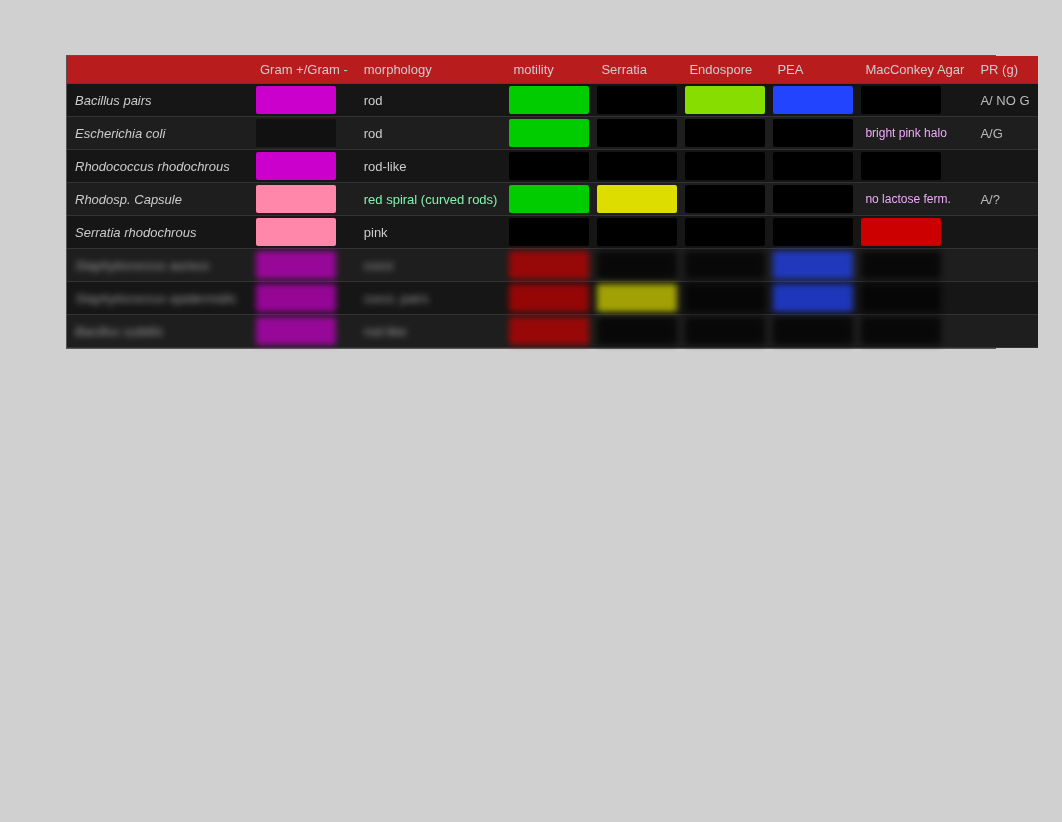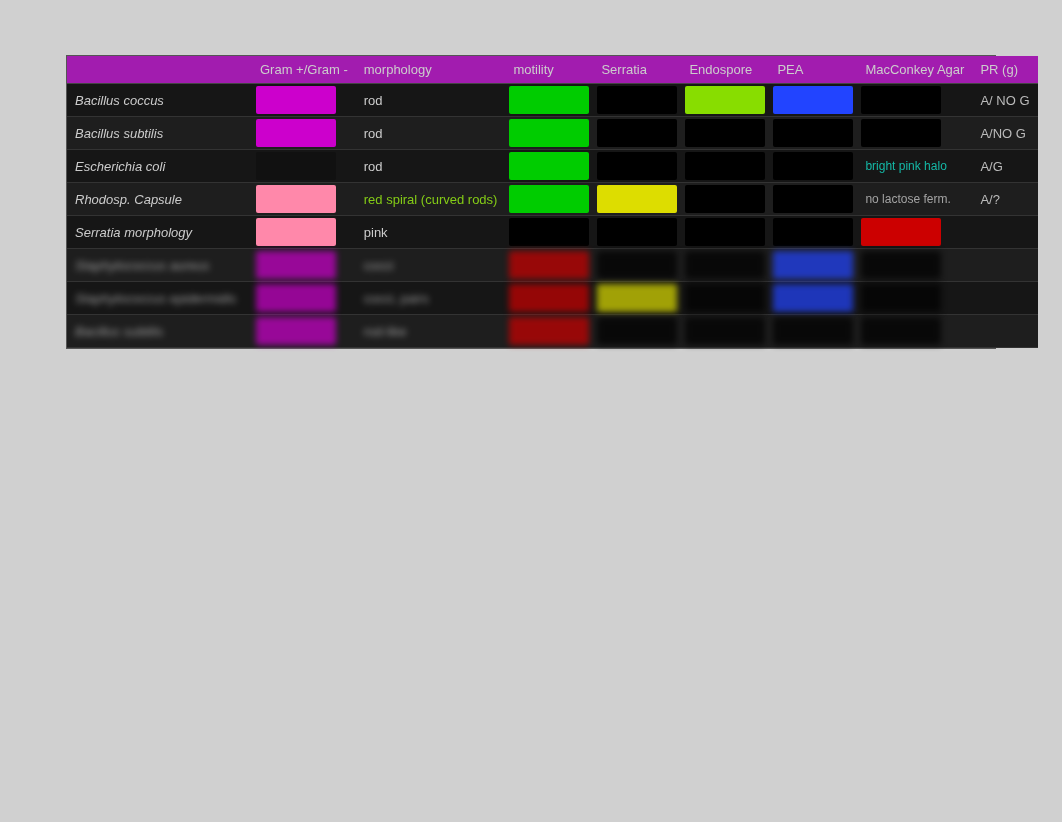--- a/index.html
+++ b/index.html
@@ -18,21 +18,21 @@
       background: #1a1a1a;
       border: 1px solid #555;
       width: 930px;
     }
     table {
       width: 100%;
       border-collapse: collapse;
       font-size: 13px;
     }
     thead tr {
-      background: #a21caf;
+      background: #b91c1c;
     }
     thead th {
       color: #ccc;
       font-weight: normal;
       padding: 6px 8px;
       text-align: left;
       border-bottom: 1px solid #444;
       white-space: nowrap;
     }
     tbody tr {
@@ -89,21 +89,21 @@
         <th>motility</th>
         <th>Serratia</th>
         <th>Endospore</th>
         <th>PEA</th>
         <th>MacConkey Agar</th>
         <th>PR  (g)</th>
       </tr>
     </thead>
     <tbody id="table-body">
     <tr>
-          <td class="species">Bacillus coccus</td>
+          <td class="species">Bacillus pairs</td>
           <td class="color-td gram-col">
             <div class="color-cell" style="background-color: rgb(204, 0, 204);"></div>
           </td>
           <td style="color: rgb(204, 204, 204);">rod</td>
           <td class="color-td">
             <div class="color-cell" style="background-color: rgb(0, 204, 0);"></div>
           </td>
           <td class="color-td">
             <div class="color-cell" style="background-color: rgb(0, 0, 0);"></div>
           </td>
@@ -112,86 +112,86 @@
           </td>
           <td class="color-td">
             <div class="color-cell" style="background-color: rgb(34, 68, 255);"></div>
           </td>
           <td class="color-td">
             <div class="color-cell" style="background-color: rgb(0, 0, 0);"></div>
           </td>
           <td class="pr-col">A/ NO G</td>
         </tr>
         <tr>
-          <td class="species">Bacillus subtilis</td>
-          <td class="color-td gram-col">
-            <div class="color-cell" style="background-color: rgb(204, 0, 204);"></div>
+          <td class="species">Escherichia coli</td>
+          <td class="color-td gram-col">
+            <div class="color-cell" style="background-color: rgb(17, 17, 17);"></div>
           </td>
           <td style="color: rgb(204, 204, 204);">rod</td>
           <td class="color-td">
             <div class="color-cell" style="background-color: rgb(0, 204, 0);"></div>
           </td>
           <td class="color-td">
             <div class="color-cell" style="background-color: rgb(0, 0, 0);"></div>
           </td>
           <td class="color-td">
             <div class="color-cell" style="background-color: rgb(0, 0, 0);"></div>
           </td>
           <td class="color-td">
             <div class="color-cell" style="background-color: rgb(0, 0, 0);"></div>
           </td>
-          <td class="color-td">
-            <div class="color-cell" style="background-color: rgb(0, 0, 0);"></div>
-          </td>
-          <td class="pr-col">A/NO G</td>
-        </tr>
-        <tr>
-          <td class="species">Escherichia coli</td>
-          <td class="color-td gram-col">
-            <div class="color-cell" style="background-color: rgb(17, 17, 17);"></div>
-          </td>
-          <td style="color: rgb(204, 204, 204);">rod</td>
+          <td style="color: #f0abfc; font-size: 12px;">bright pink halo</td>
+          <td class="pr-col">A/G</td>
+        </tr>
+        <tr>
+          <td class="species">Rhodococcus rhodochrous</td>
+          <td class="color-td gram-col">
+            <div class="color-cell" style="background-color: rgb(204, 0, 204);"></div>
+          </td>
+          <td style="color: rgb(204, 204, 204);">rod-like</td>
+          <td class="color-td">
+            <div class="color-cell" style="background-color: rgb(0, 0, 0);"></div>
+          </td>
+          <td class="color-td">
+            <div class="color-cell" style="background-color: rgb(0, 0, 0);"></div>
+          </td>
+          <td class="color-td">
+            <div class="color-cell" style="background-color: rgb(0, 0, 0);"></div>
+          </td>
+          <td class="color-td">
+            <div class="color-cell" style="background-color: rgb(0, 0, 0);"></div>
+          </td>
+          <td class="color-td">
+            <div class="color-cell" style="background-color: rgb(0, 0, 0);"></div>
+          </td>
+          <td class="pr-col"></td>
+        </tr>
+        <tr>
+          <td class="species">Rhodosp. Capsule</td>
+          <td class="color-td gram-col">
+            <div class="color-cell" style="background-color: rgb(255, 136, 170);"></div>
+          </td>
+          <td style="color: #86efac;">red spiral (curved rods)</td>
           <td class="color-td">
             <div class="color-cell" style="background-color: rgb(0, 204, 0);"></div>
           </td>
           <td class="color-td">
-            <div class="color-cell" style="background-color: rgb(0, 0, 0);"></div>
-          </td>
-          <td class="color-td">
-            <div class="color-cell" style="background-color: rgb(0, 0, 0);"></div>
-          </td>
-          <td class="color-td">
-            <div class="color-cell" style="background-color: rgb(0, 0, 0);"></div>
-          </td>
-          <td style="color: #14b8a6; font-size: 12px;">bright pink halo</td>
-          <td class="pr-col">A/G</td>
-        </tr>
-        <tr>
-          <td class="species">Rhodosp. Capsule</td>
-          <td class="color-td gram-col">
-            <div class="color-cell" style="background-color: rgb(255, 136, 170);"></div>
-          </td>
-          <td style="color: #84cc16;">red spiral (curved rods)</td>
-          <td class="color-td">
-            <div class="color-cell" style="background-color: rgb(0, 204, 0);"></div>
-          </td>
-          <td class="color-td">
             <div class="color-cell" style="background-color: rgb(221, 221, 0);"></div>
           </td>
           <td class="color-td">
             <div class="color-cell" style="background-color: rgb(0, 0, 0);"></div>
           </td>
           <td class="color-td">
             <div class="color-cell" style="background-color: rgb(0, 0, 0);"></div>
           </td>
-          <td style="color: #a3a3a3; font-size: 12px;">no lactose ferm.</td>
+          <td style="color: #f0abfc; font-size: 12px;">no lactose ferm.</td>
           <td class="pr-col">A/?</td>
         </tr>
         <tr>
-          <td class="species">Serratia morphology</td>
+          <td class="species">Serratia rhodochrous</td>
           <td class="color-td gram-col">
             <div class="color-cell" style="background-color: rgb(255, 136, 170);"></div>
           </td>
           <td style="color: rgb(204, 204, 204);">pink</td>
           <td class="color-td">
             <div class="color-cell" style="background-color: rgb(0, 0, 0);"></div>
           </td>
           <td class="color-td">
             <div class="color-cell" style="background-color: rgb(0, 0, 0);"></div>
           </td>

